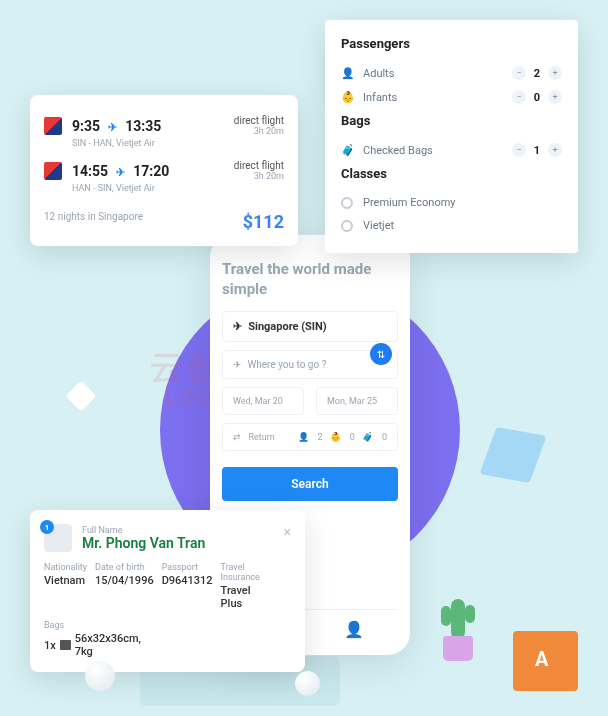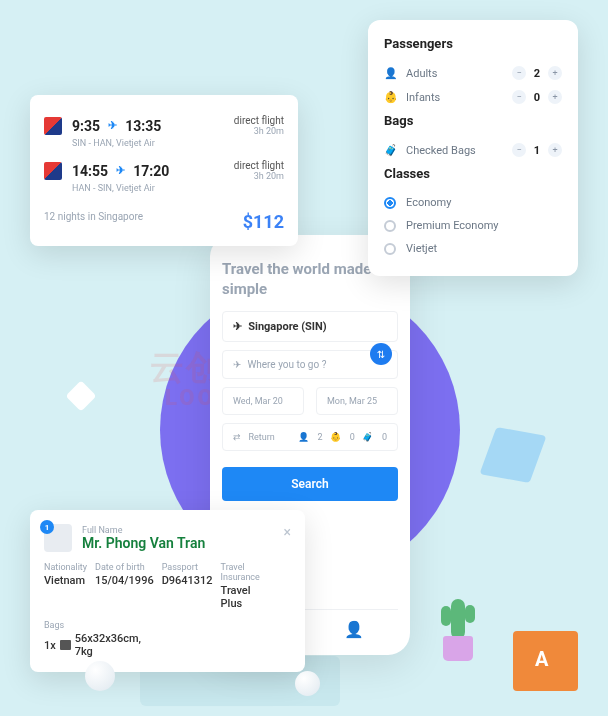--- a/index.html
+++ b/index.html
@@ -13,31 +13,31 @@
 .dates{display:flex;gap:12px}
 .dates .field{flex:1;font-size:9px}
 .pax-row{display:flex;align-items:center;gap:8px;font-size:9px;color:#9aa5b3}
 .search-btn{background:#1e88f5;color:#fff;border:none;border-radius:4px;padding:10px;width:100%;font-size:12px;font-weight:600;margin-top:8px}
 .bottom-nav{position:absolute;bottom:6px;left:12px;right:12px;display:flex;justify-content:space-around;padding:10px 0;border-top:1px solid #eef0f3}
 .nav-icon{color:#9aa5b3;font-size:16px}
 
 .flight-card{position:absolute;left:30px;top:95px;width:268px;background:#fff;border-radius:8px;padding:14px;box-shadow:0 8px 30px rgba(0,0,0,0.12)}
 .flight-row{display:flex;align-items:center;gap:10px;padding:6px 0}
 .airline-logo{width:18px;height:18px;background:linear-gradient(135deg,#e53935 50%,#1e3a8a 50%);border-radius:2px}
-.times{display:flex;align-items:center;gap:8px;font-weight:700;font-size:14px;color:#222}
+.times{display:flex;align-items:flex-end;gap:8px;font-weight:700;font-size:14px;color:#222}
 .plane{color:#1e88f5;font-size:11px}
 .flight-info{font-size:9px;color:#9aa5b3;margin-left:28px;margin-top:-4px;margin-bottom:6px}
 .flight-right{margin-left:auto;text-align:right}
 .flight-right .d{font-size:10px;color:#555}
 .flight-right .t{font-size:9px;color:#9aa5b3}
 .flight-footer{display:flex;justify-content:space-between;align-items:flex-start;margin-top:10px;padding-top:8px}
 .flight-footer .note{font-size:10px;color:#9aa5b3}
 .flight-footer .price{font-size:18px;font-weight:700;color:#3b82f6}
 
-.pass-card{position:absolute;right:30px;top:20px;width:210px;background:#fff;border-radius:12px;padding:16px;box-shadow:0 8px 30px rgba(0,0,0,0.12)}
+.pass-card{position:absolute;right:30px;top:20px;width:253px;background:#fff;border-radius:4px;padding:16px;box-shadow:0 8px 30px rgba(0,0,0,0.12)}
 .pass-card h3{font-size:13px;font-weight:700;color:#222;margin-bottom:10px;margin-top:4px}
 .pass-card h3:first-child{margin-top:0}
 .opt-row{display:flex;align-items:center;padding:5px 0;font-size:11px;color:#6b7785}
 .opt-row .lbl{flex:1}
 .opt-row .ic{width:14px;color:#bcc5d0;margin-right:8px;font-size:11px}
 .stepper{display:flex;align-items:center;gap:6px}
 .step-btn{width:14px;height:14px;border-radius:50%;background:#eef3f9;color:#8a96a6;display:flex;align-items:center;justify-content:center;font-size:9px;cursor:pointer}
 .step-val{font-weight:700;color:#222;min-width:10px;text-align:center;font-size:11px}
 .radio{width:12px;height:12px;border-radius:50%;border:2px solid #c5ccd6;margin-right:10px}
 .radio.active{border-color:#1e88f5;background:radial-gradient(circle,#1e88f5 45%,transparent 50%)}
@@ -170,24 +170,20 @@
     <span class="ic">🧳</span>
     <span class="lbl">Checked Bags</span>
     <div class="stepper">
       <span class="step-btn">−</span>
       <span class="step-val">1</span>
       <span class="step-btn">+</span>
     </div>
   </div>
   <h3>Classes</h3>
   <div class="opt-row">
-    <span class="radio active"></span>
-    <span>Economy</span>
-  </div>
-  <div class="opt-row">
     <span class="radio"></span>
     <span>Premium Economy</span>
   </div>
   <div class="opt-row">
     <span class="radio"></span>
     <span>Vietjet</span>
   </div>
 </div>
 
 <div class="profile-card">

